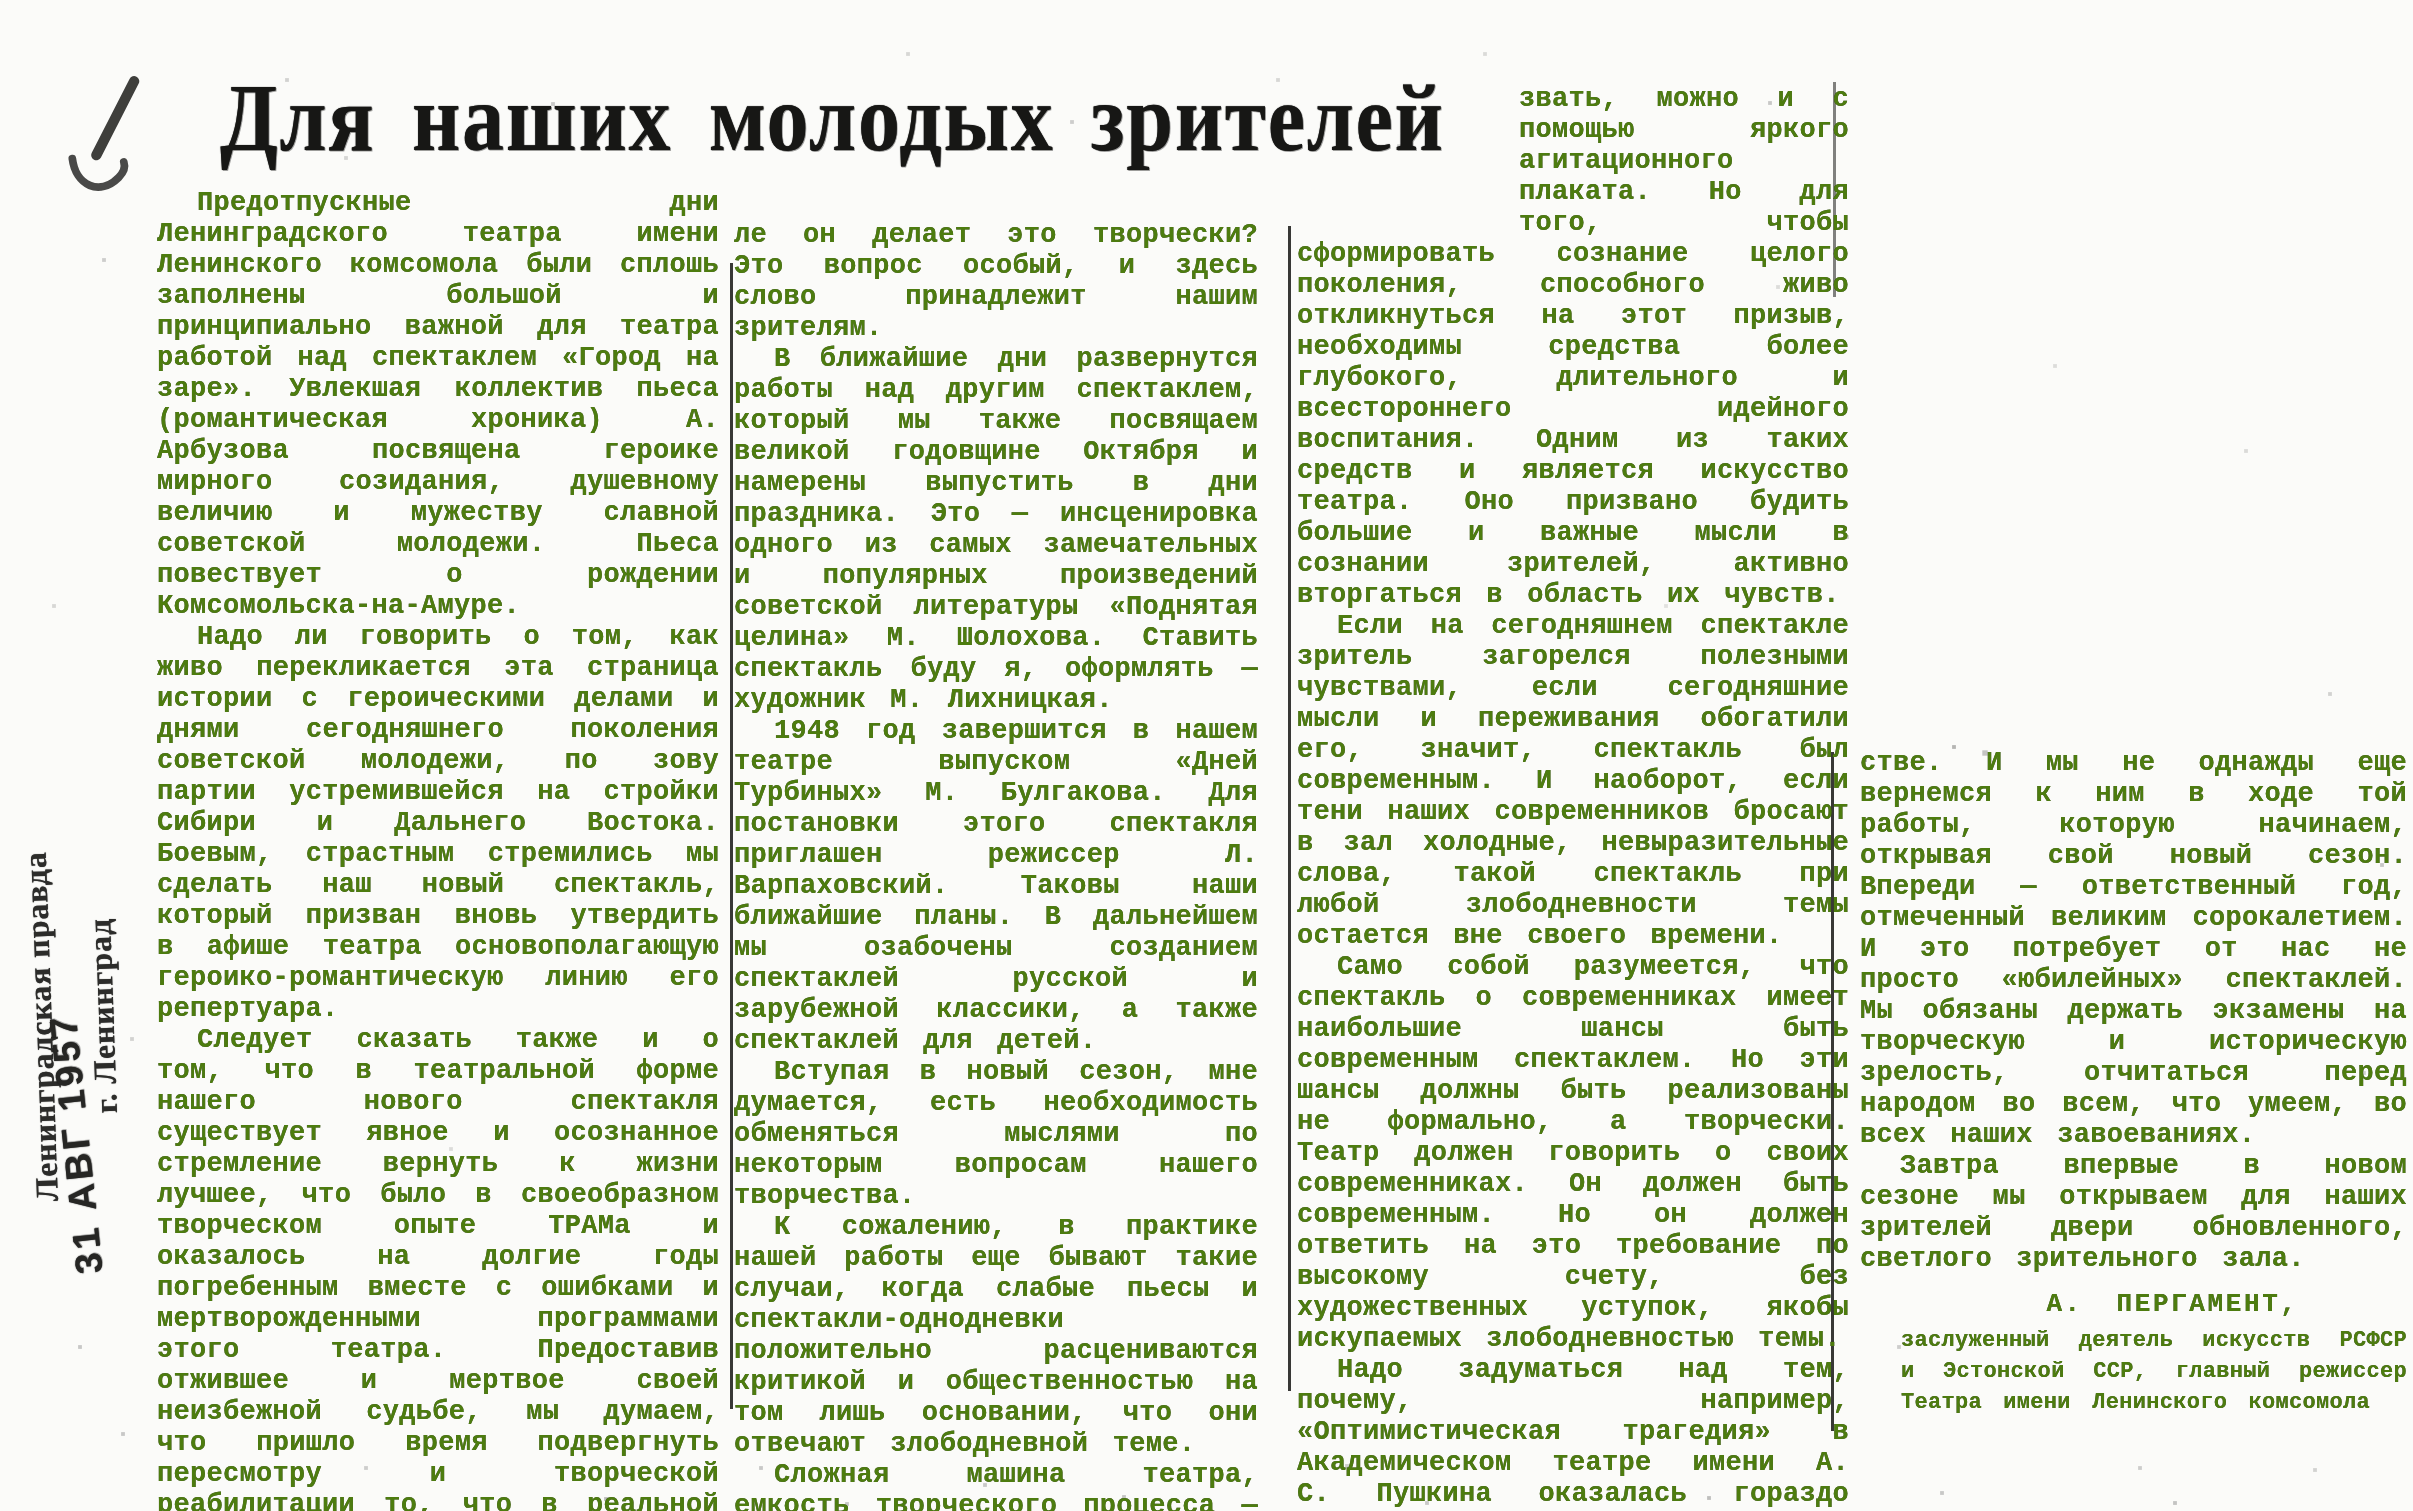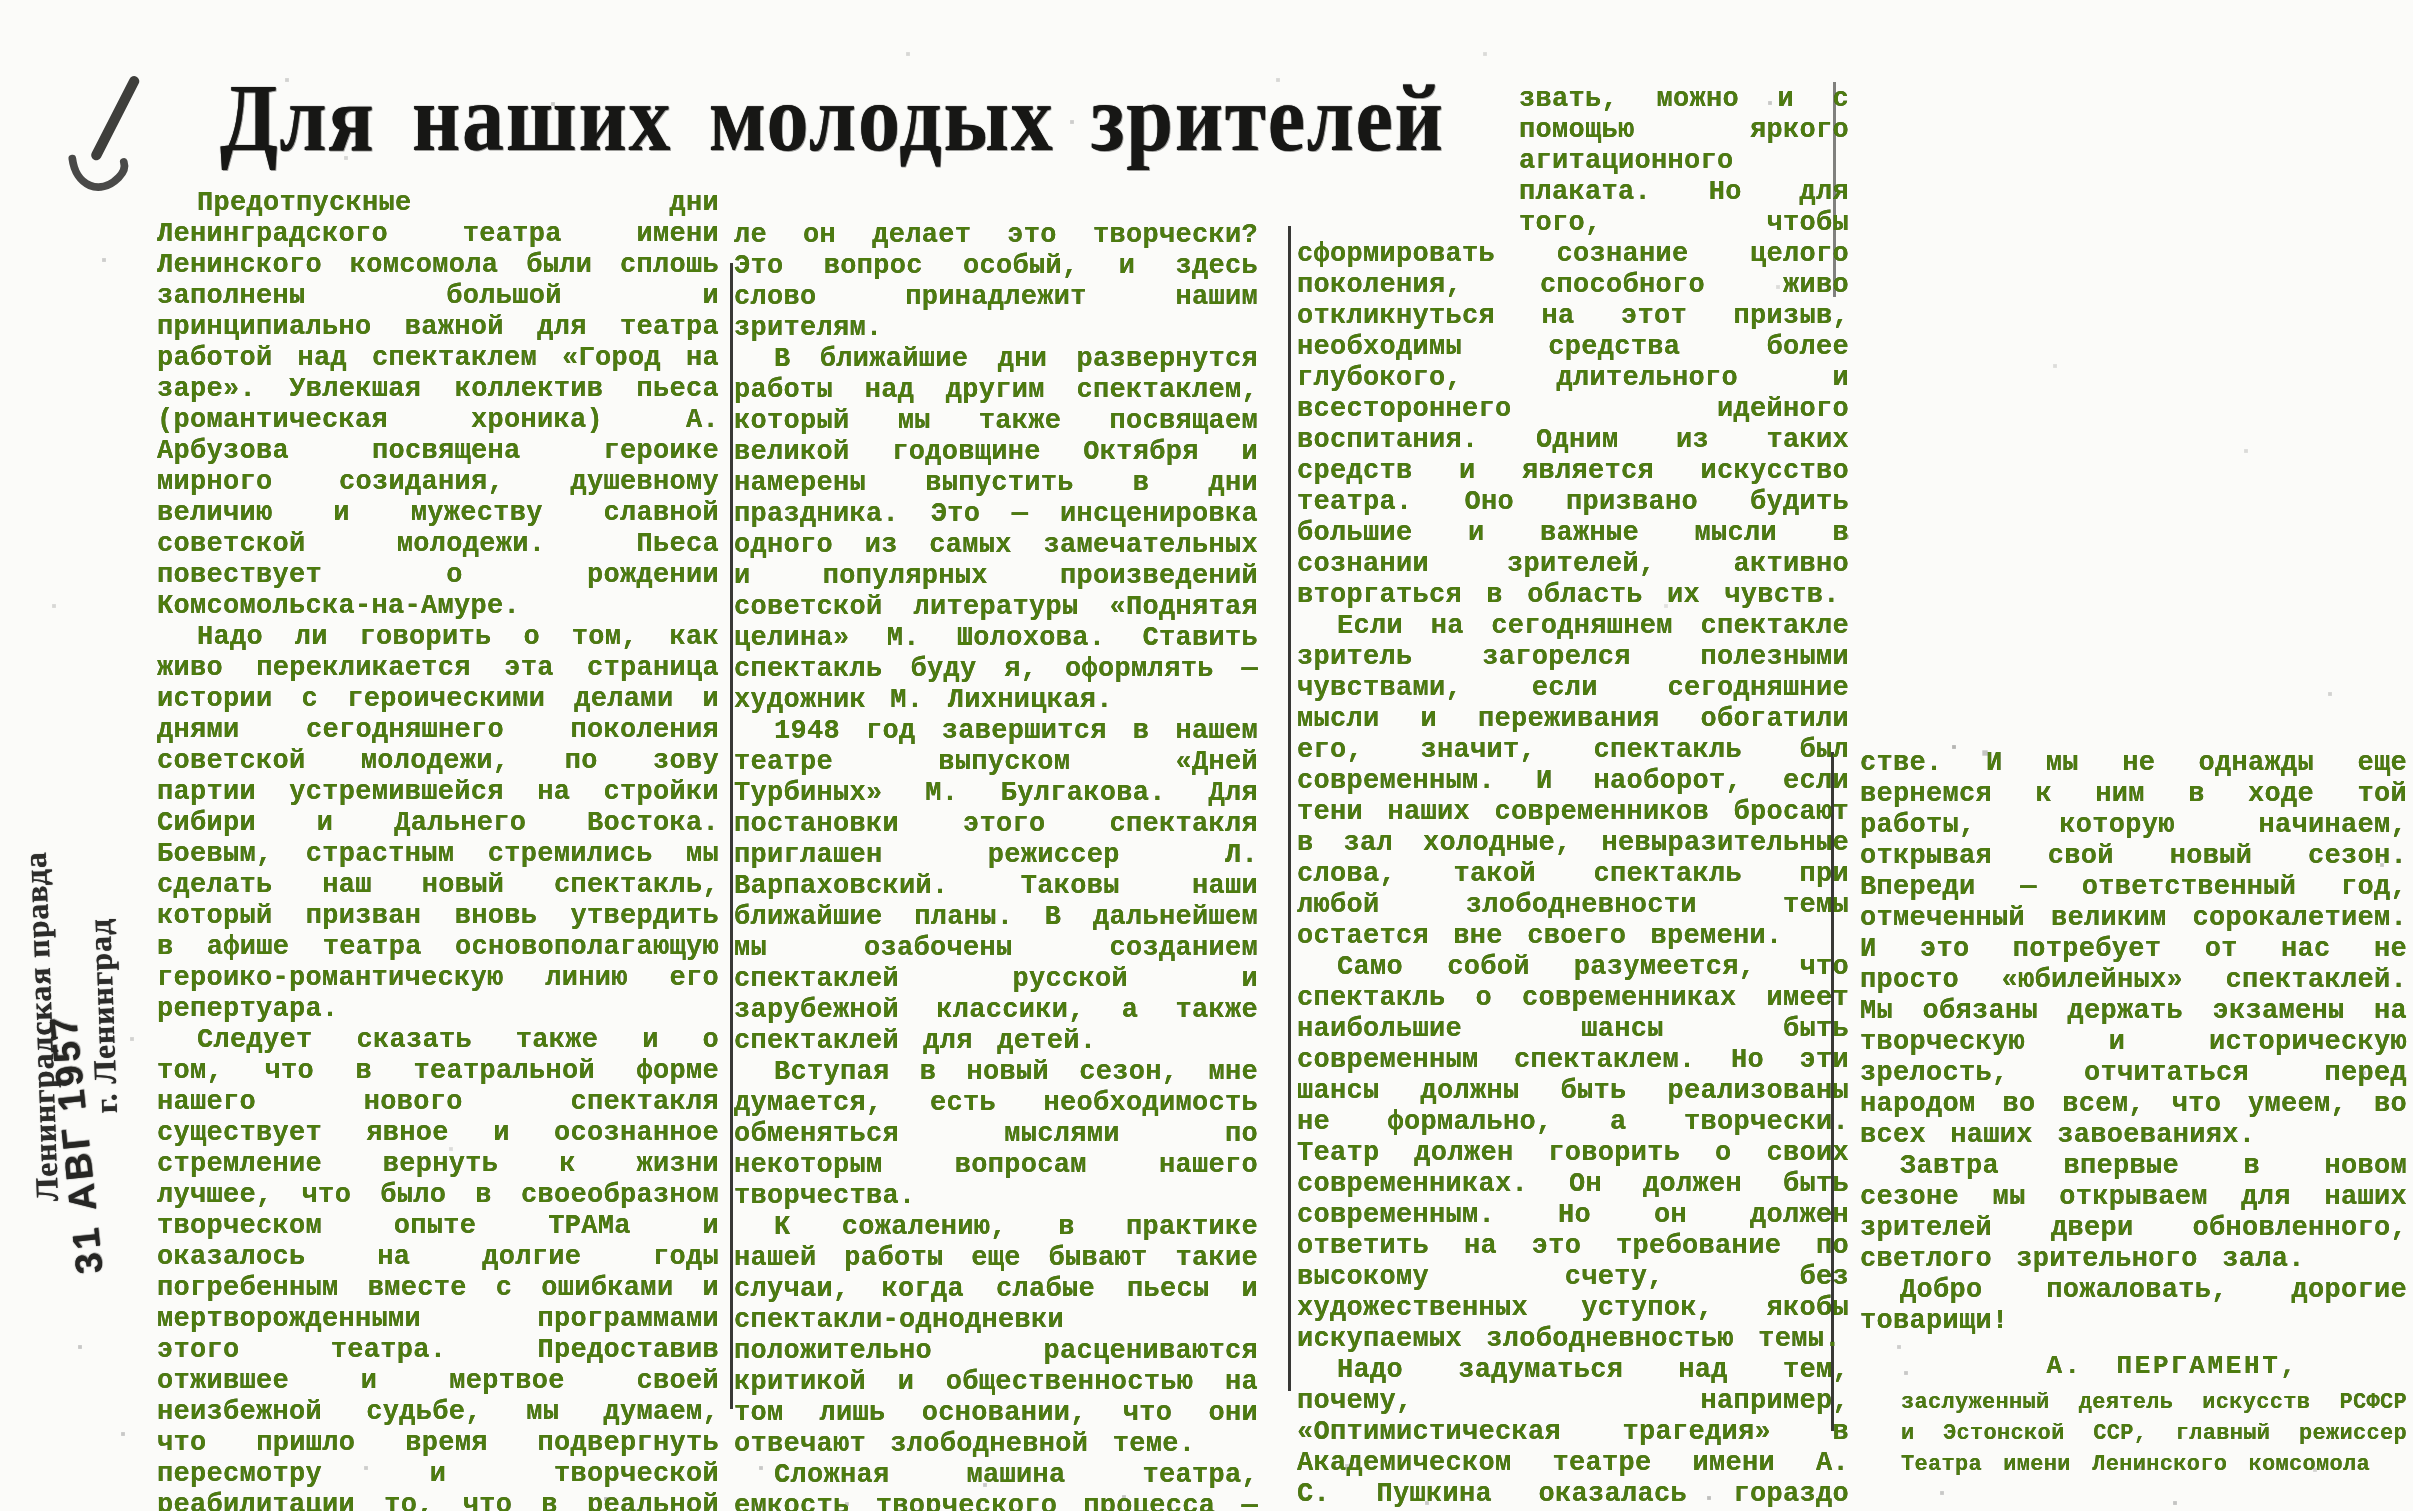--- a/index.html
+++ b/index.html
@@ -195,19 +195,18 @@
     <p class="noindent">звать, можно и с помощью яркого агитационного плаката. Но для того, чтобы сформировать сознание целого поколения, способного живо откликнуться на этот призыв, необходимы средства более глубокого, длительного и всестороннего идейного воспитания. Одним из таких средств и является искусство театра. Оно призвано будить большие и важные мысли в сознании зрителей, активно вторгаться в область их чувств.</p>
     <p>Если на сегодняшнем спектакле зритель загорелся полезными чувствами, если сегодняшние мысли и переживания обогатили его, значит, спектакль был современным. И наоборот, если тени наших современников бросают в зал холодные, невыразительные слова, такой спектакль при любой злободневности темы остается вне своего времени.</p>
     <p>Само собой разумеется, что спектакль о современниках имеет наибольшие шансы быть современным спектаклем. Но эти шансы должны быть реализованы не формально, а творчески. Театр должен говорить о своих современниках. Он должен быть современным. Но он должен ответить на это требование по высокому счету, без художественных уступок, якобы искупаемых злободневностью темы.</p>
     <p>Надо задуматься над тем, почему, например, «Оптимистическая трагедия» в Академическом театре имени А. С. Пушкина оказалась гораздо более современным спектаклем, чем множество «актуальных» однодневок, которые не оставляют в памяти зрителей даже своих названий.</p>
     <p>У нас есть, разумеется, и другие поводы задуматься о своем творче-</p>
   </div>
 
   <div class="col" id="col4">
     <p class="noindent">стве. И мы не однажды еще вернемся к ним в ходе той работы, которую начинаем, открывая свой новый сезон. Впереди — ответственный год, отмеченный великим сорокалетием. И это потребует от нас не просто «юбилейных» спектаклей. Мы обязаны держать экзамены на творческую и историческую зрелость, отчитаться перед народом во всем, что умеем, во всех наших завоеваниях.</p>
     <p>Завтра впервые в новом сезоне мы открываем для наших зрителей двери обновленного, светлого зрительного зала.</p>
-    <p>Добро пожаловать, дорогие товарищи!</p>
     <div class="sig-name">А.  ПЕРГАМЕНТ,</div>
     <div class="sig-role">заслуженный деятель искусств РСФСР и Эстонской ССР, главный режиссер Театра имени Ленинского комсомола</div>
   </div>
 
 </div>
 
 
 </body></html>

